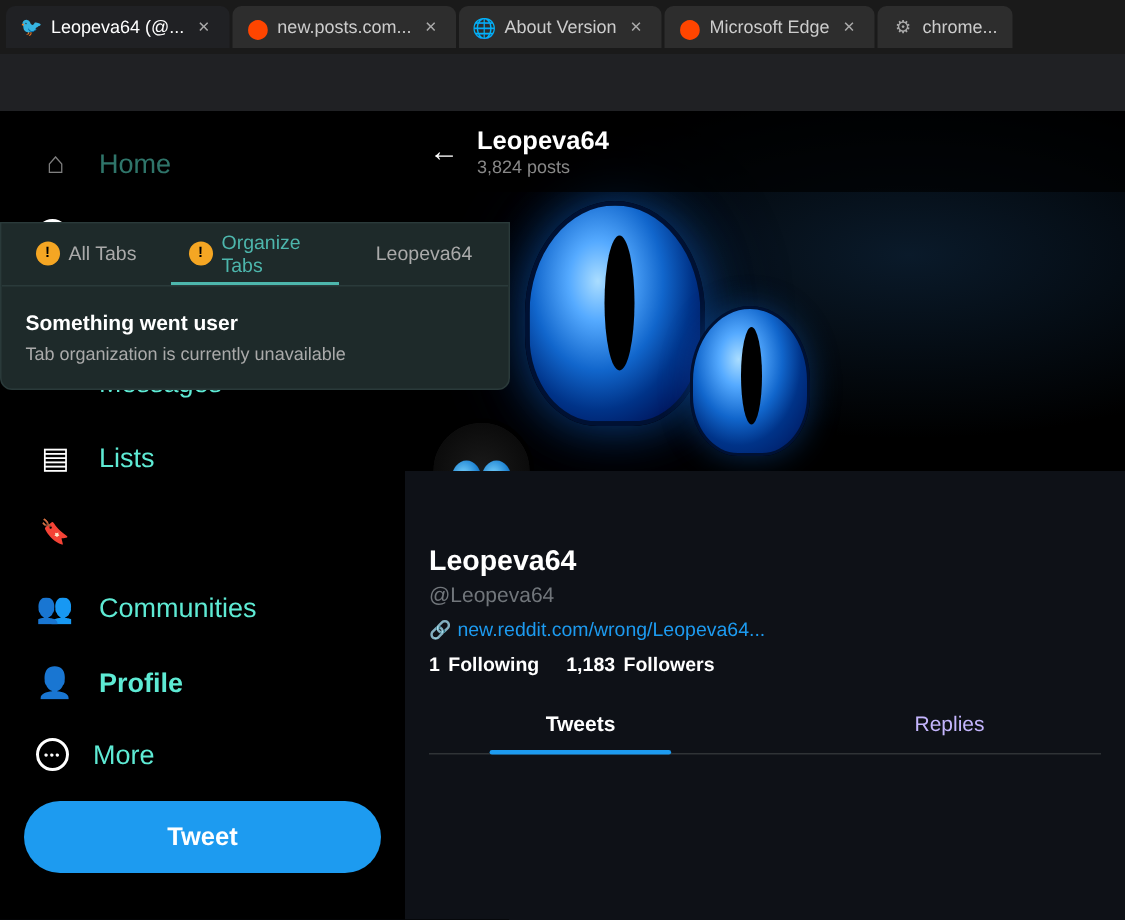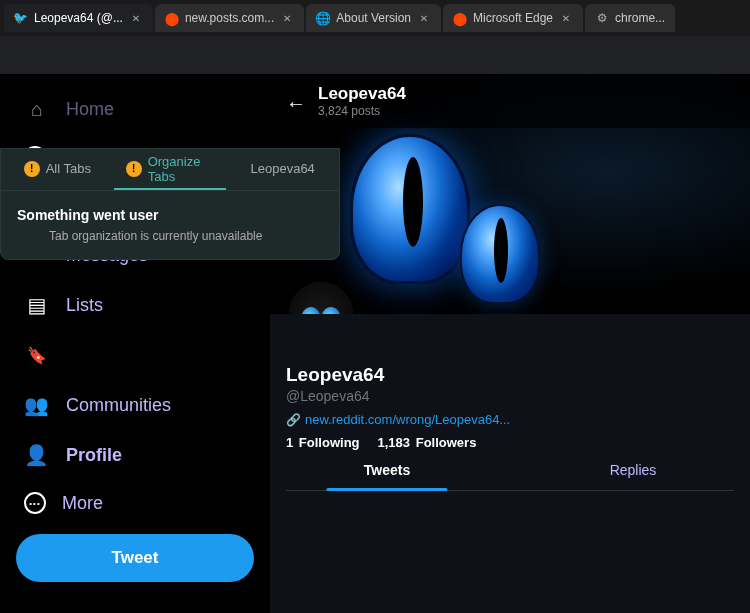--- a/index.html
+++ b/index.html
@@ -147,21 +147,20 @@
     .error-title {
       font-size: 14px;
       font-weight: bold;
       color: #fff;
       margin-bottom: 6px;
     }
 
     .error-subtitle {
       font-size: 12px;
       color: #aaa;
-      margin-left: 32px;
     }
 
     
     .main-content {
       display: flex;
       height: calc(613px - 74px);
       background: #000;
     }
 
     
@@ -194,21 +193,21 @@
       height: 26px;
       display: flex;
       align-items: center;
       justify-content: center;
       font-size: 20px;
       color: #fff;
     }
 
     .nav-label {
       font-size: 18px;
-      color: #c4b5fd;
+      color: #5eead4;
     }
 
     .home-item {
       opacity: 0.5;
     }
 
     .tweet-btn {
       margin: 8px 16px;
       background: #1d9bf0;
       color: #fff;
@@ -338,20 +337,21 @@
       margin-bottom: 8px;
     }
 
     .link-icon { font-size: 12px; }
 
     .follow-stats {
       display: flex;
       gap: 16px;
       font-size: 13px;
       color: #71767b;
+      margin-bottom: 12px;
     }
 
     .follow-stats span { color: #fff; font-weight: bold; margin-right: 2px; }
 
     .profile-tabs {
       display: flex;
       border-bottom: 1px solid #2f3336;
       gap: 44px;
     }
 

